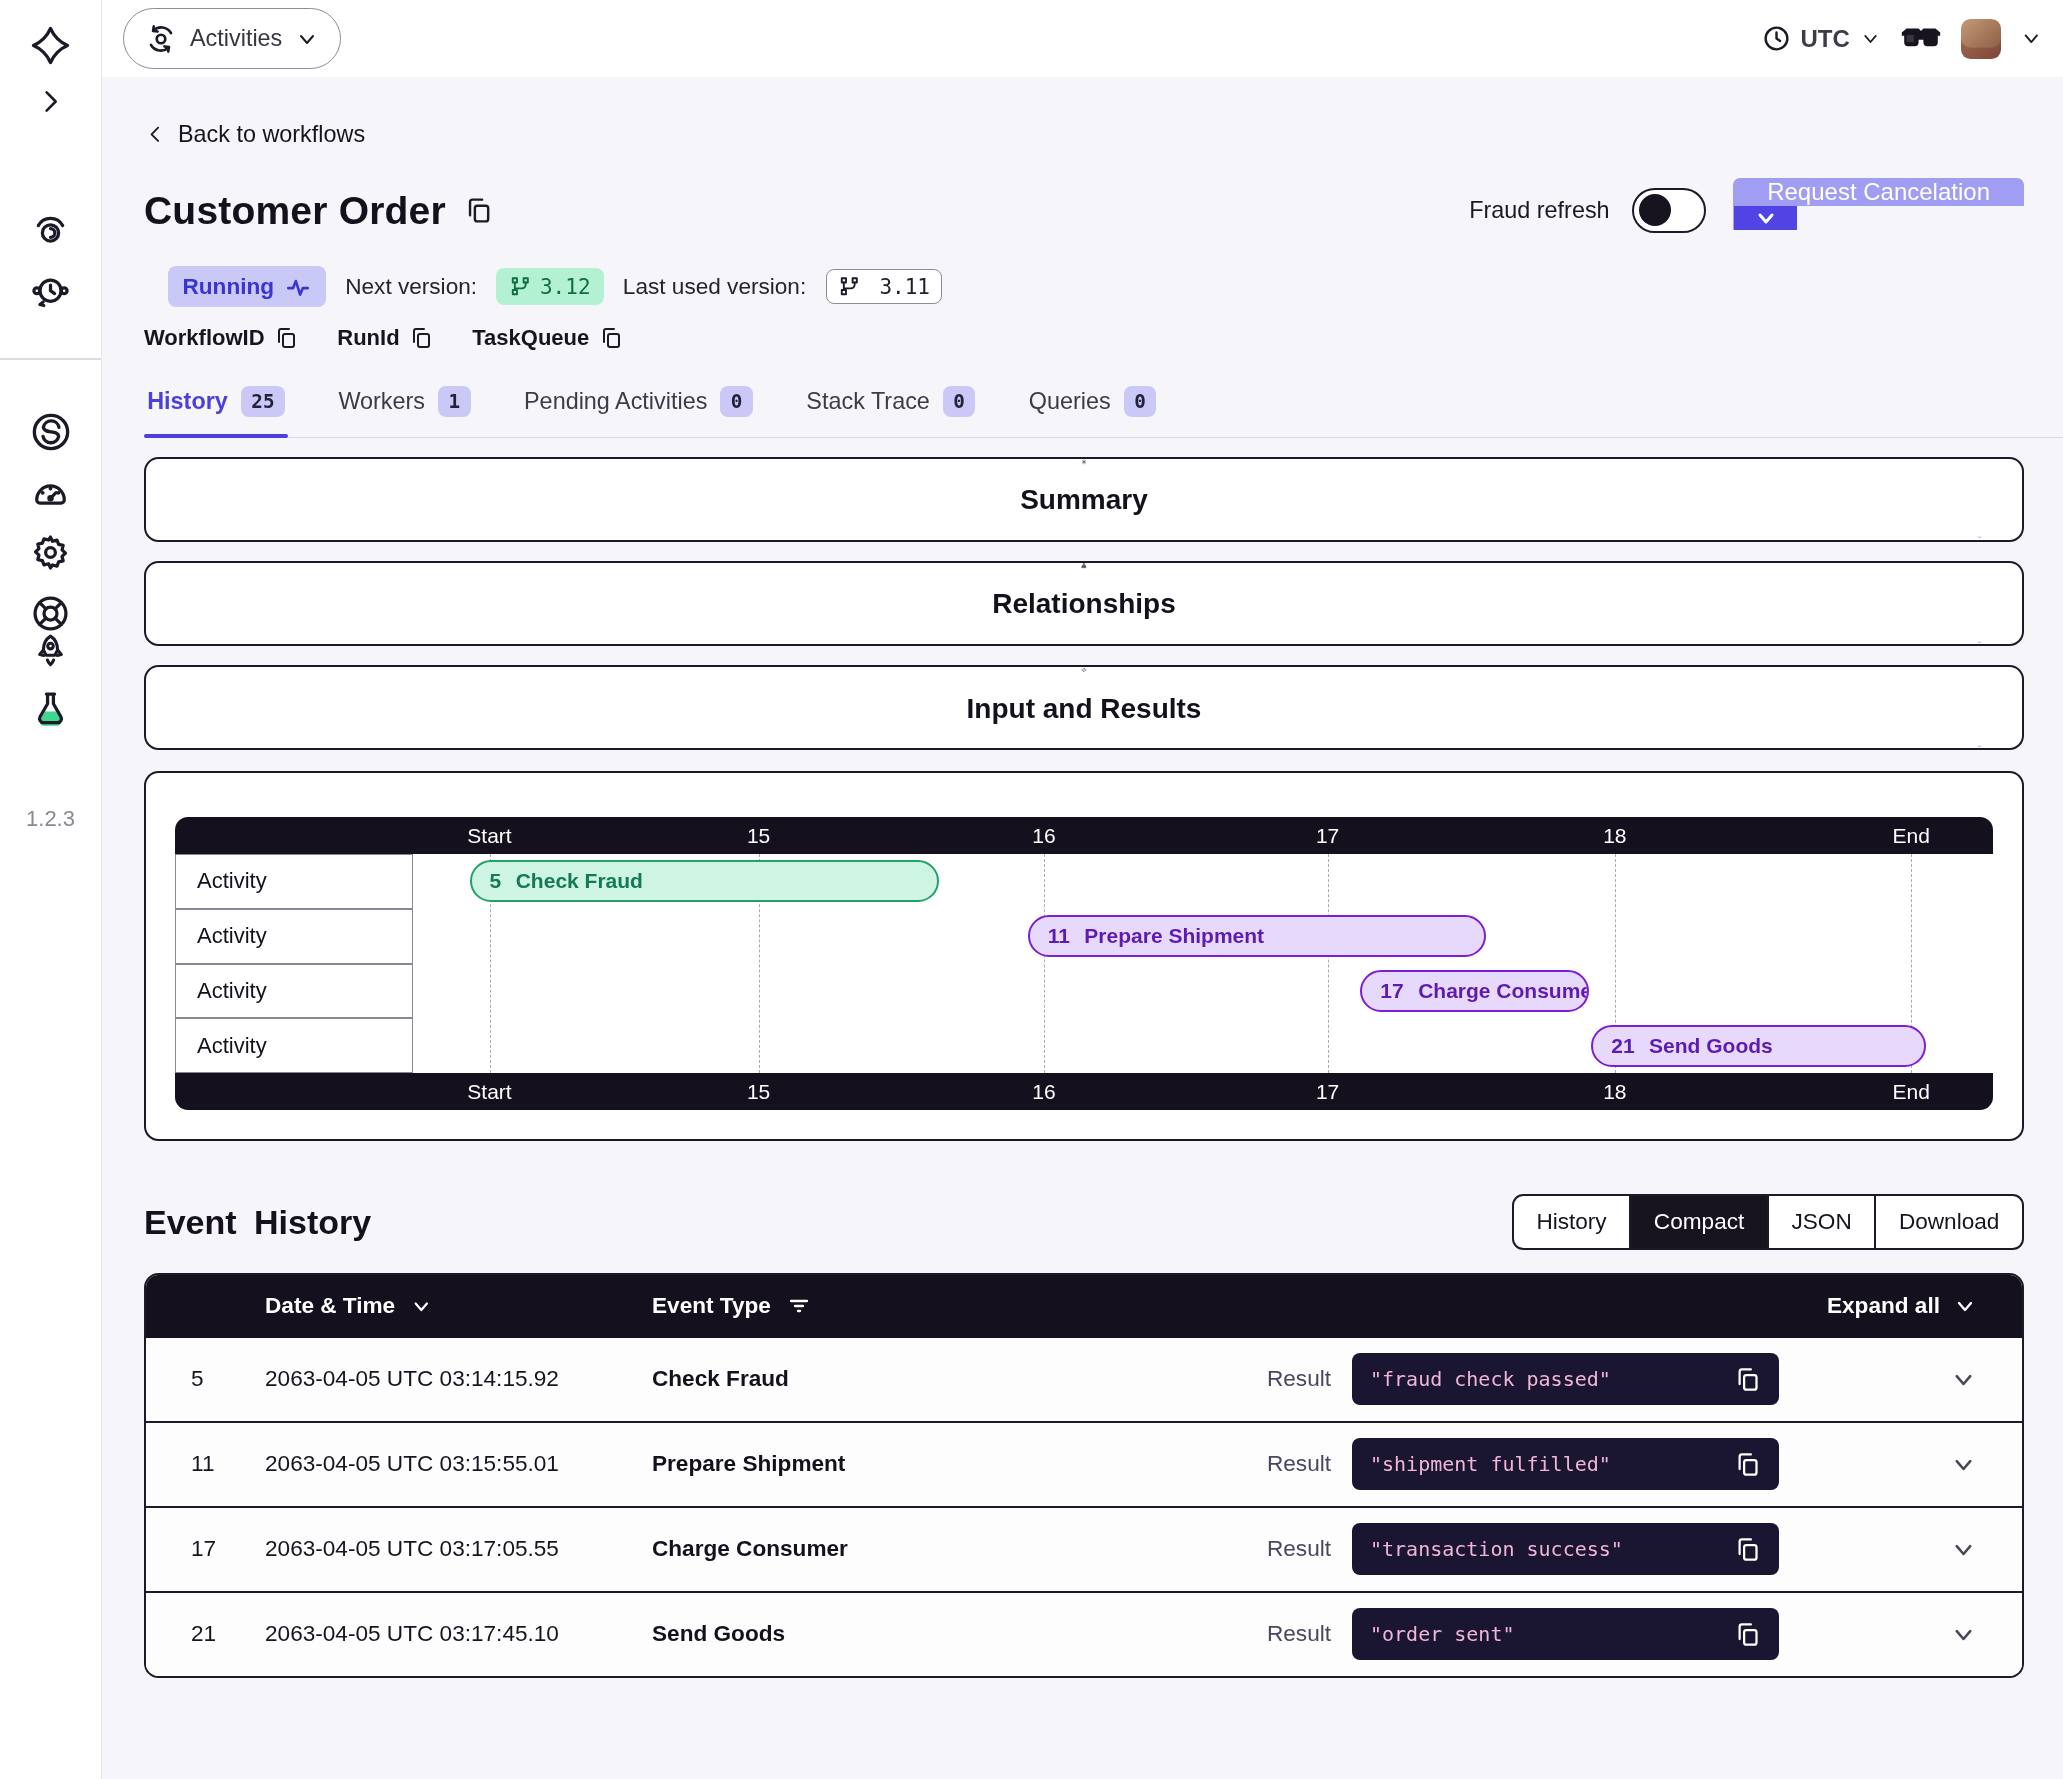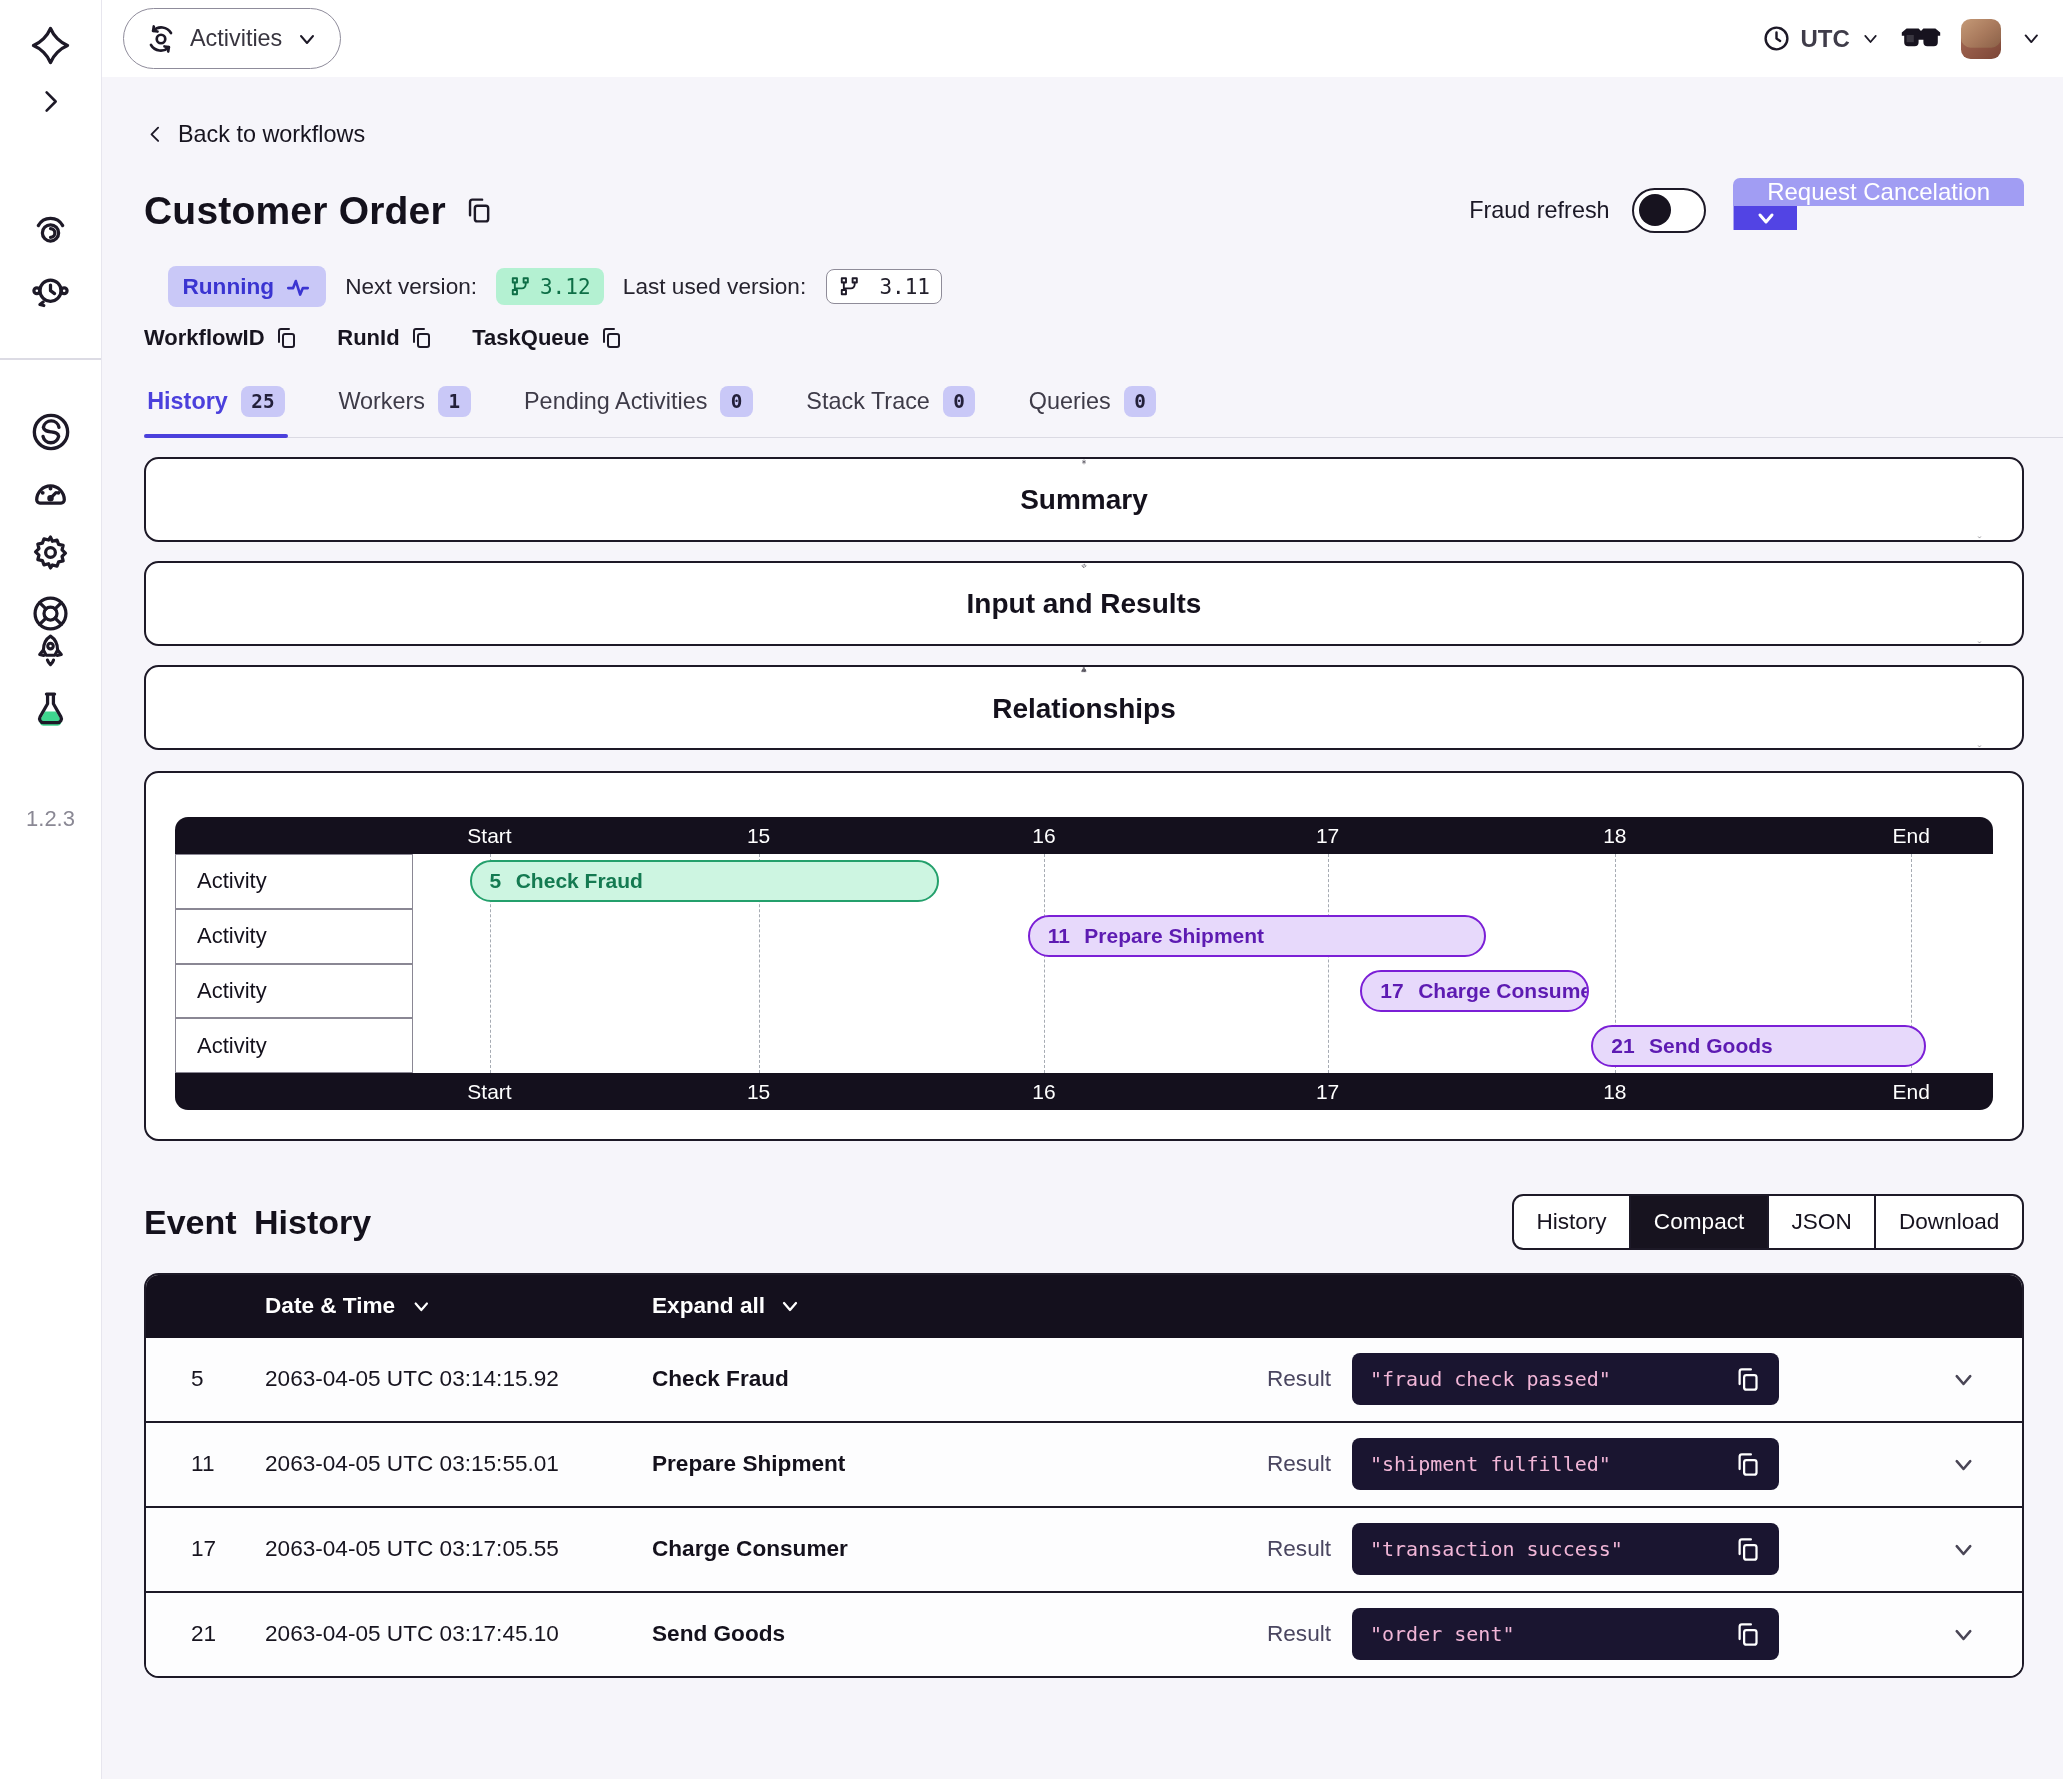--- a/index.html
+++ b/index.html
@@ -358,38 +358,38 @@
     <svg class="ico" width="34" height="34" viewBox="0 0 24 24" stroke-width="2.2">
       <path d="M12 3.5v17M5.2 7.8l13.6 8.4M18.8 7.8L5.2 16.2"></path>
     </svg>
     <span class="section-title">Summary</span>
     <svg class="ico push" width="27" height="27" viewBox="0 0 24 24" stroke-width="2.4">
         <polyline points="6,9 12,16 18,9"></polyline>
       </svg>
   </div>
 
   <div class="card section-card">
-    <svg class="ico" width="34" height="34" viewBox="0 0 24 24" stroke-width="2.1">
-      <path d="M8 7l-5 5 5 5M16 7l5 5-5 5M13.5 5l-3 14"></path>
-    </svg>
-    <span class="section-title">Input and Results</span>
-    <svg class="ico push" width="27" height="27" viewBox="0 0 24 24" stroke-width="2.4">
-        <polyline points="6,9 12,16 18,9"></polyline>
-      </svg>
-  </div>
-
-  <div class="card section-card">
     <svg class="ico" width="34" height="34" viewBox="0 0 24 24" stroke-width="1.9">
       <rect x="9.8" y="2.5" width="4.4" height="4.4"></rect>
       <path d="M12 6.9v4.1M6 11h12M6 11v4M12 11v4M18 11v4"></path>
       <rect x="3.8" y="15" width="4.4" height="4.4"></rect>
         <rect x="9.8" y="15" width="4.4" height="4.4"></rect>
         <rect x="15.8" y="15" width="4.4" height="4.4"></rect>
     </svg>
     <span class="section-title">Relationships</span>
+    <svg class="ico push" width="27" height="27" viewBox="0 0 24 24" stroke-width="2.4">
+        <polyline points="6,9 12,16 18,9"></polyline>
+      </svg>
+  </div>
+
+  <div class="card section-card">
+    <svg class="ico" width="34" height="34" viewBox="0 0 24 24" stroke-width="2.1">
+      <path d="M8 7l-5 5 5 5M16 7l5 5-5 5M13.5 5l-3 14"></path>
+    </svg>
+    <span class="section-title">Input and Results</span>
     <svg class="ico push" width="27" height="27" viewBox="0 0 24 24" stroke-width="2.4">
         <polyline points="6,9 12,16 18,9"></polyline>
       </svg>
   </div>
 
   
   <div class="card timeline-card">
 
     <div class="chart">
       <div class="axis top">
@@ -454,20 +454,26 @@
 
   <div class="event-table">
     <div class="et-header">
       <div class="c-id"></div>
       <div class="c-date">
         <span>Date &amp; Time</span>
         <svg width="22.6" height="22.6" viewBox="0 0 24 24" fill="none" stroke="#fff" stroke-width="2.3" stroke-linecap="round" stroke-linejoin="round">
             <polyline points="6,9 12,16 18,9"></polyline>
           </svg>
       </div>
+      <div class="c-type">
+        <span>Event Type</span>
+        <svg width="24" height="24" viewBox="0 0 24 24" fill="none" stroke="#fff" stroke-width="2.3" stroke-linecap="round">
+            <path d="M4 7h16M8 12h8M11 17h2"></path>
+          </svg>
+      </div>
       <div class="c-expand">
         <span>Expand all</span>
         <svg width="24" height="24" viewBox="0 0 24 24" fill="none" stroke="#fff" stroke-width="2.3" stroke-linecap="round" stroke-linejoin="round">
             <polyline points="6,9 12,16 18,9"></polyline>
           </svg>
       </div>
     </div>
 
     <div class="et-row">
       <div class="r-id">5</div>

